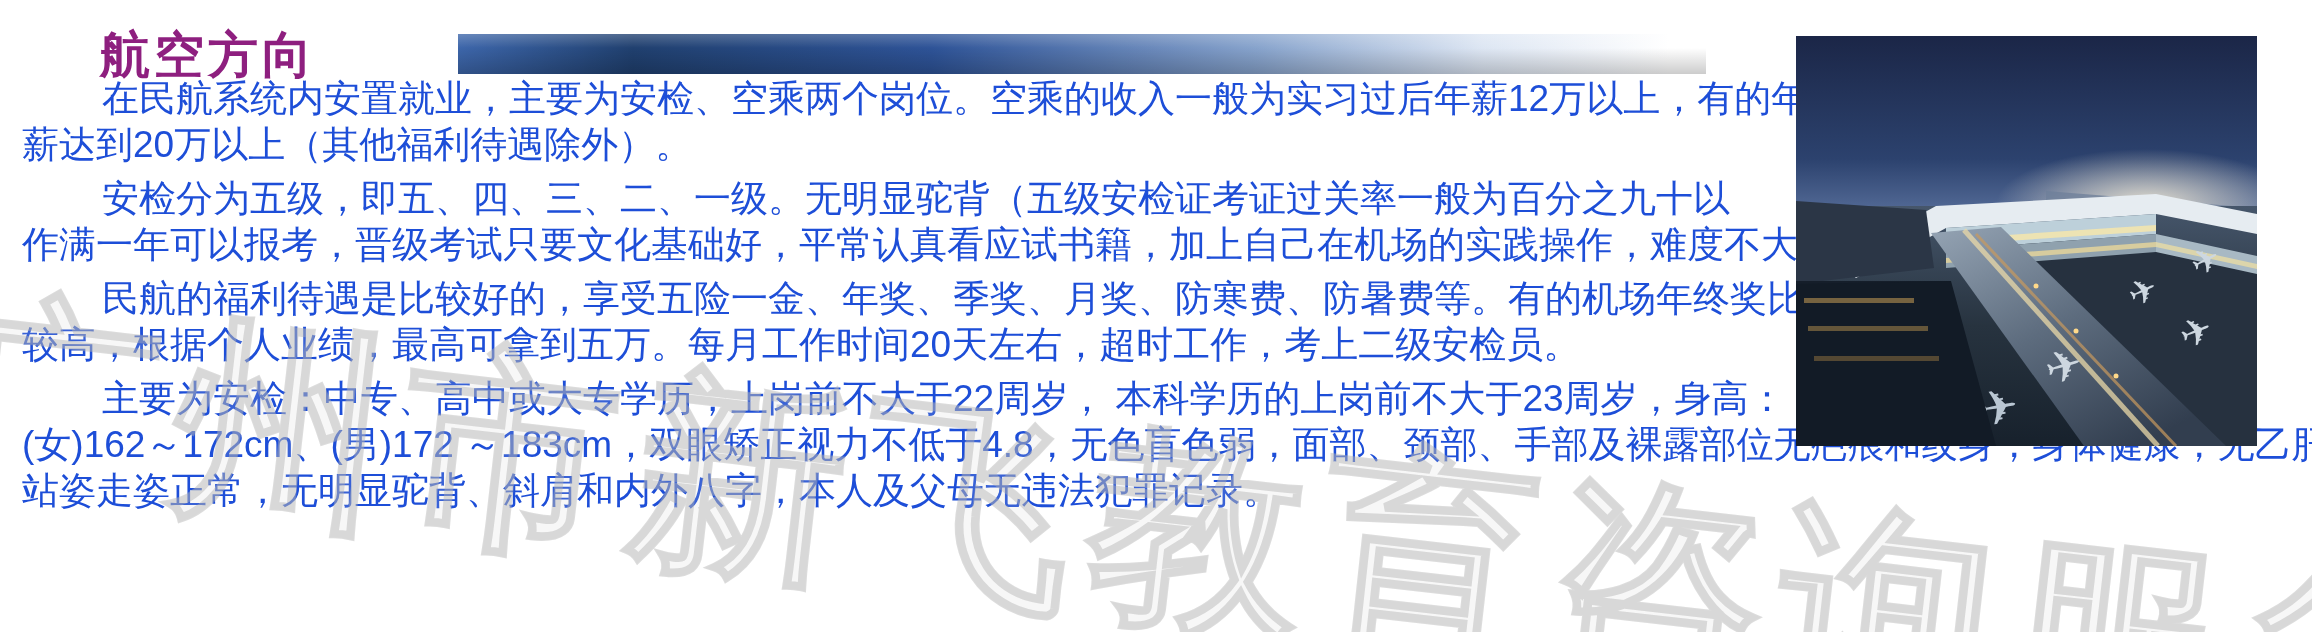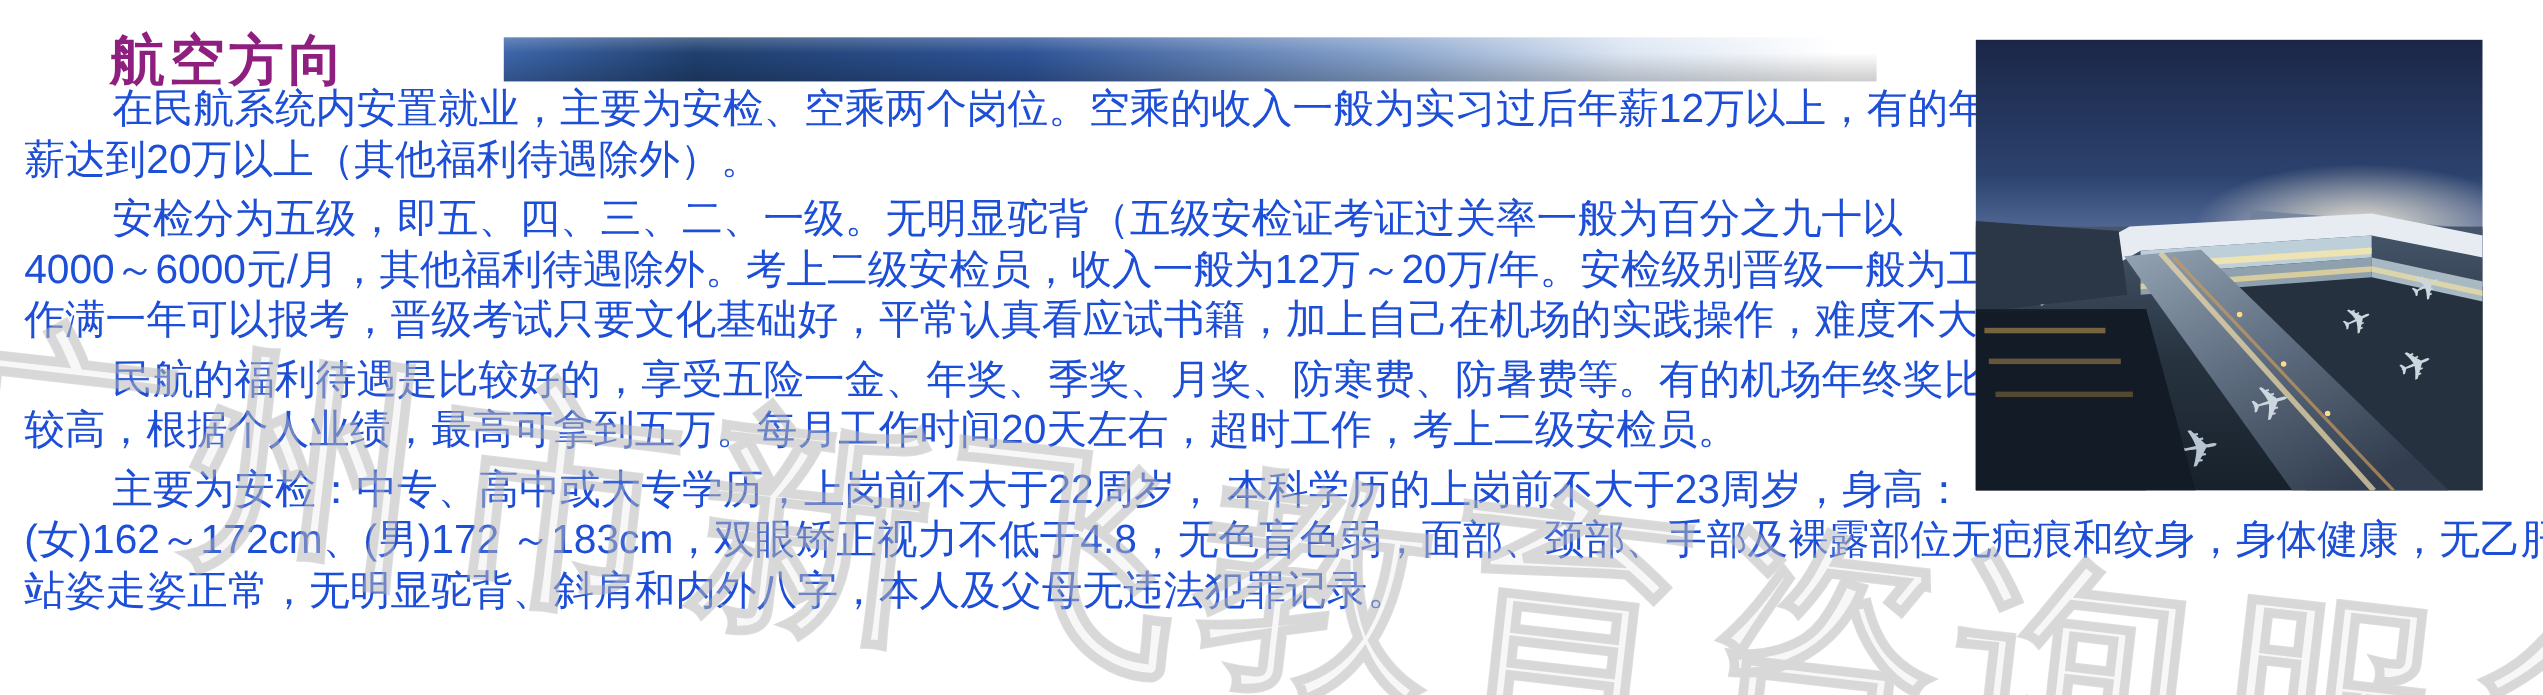--- a/index.html
+++ b/index.html
@@ -51,21 +51,20 @@
 
   <div class="accent-bar"></div>
 
   <div class="text-col">
       <p class="para">
         <span class="line first">在民航系统内安置就业，主要为安检、空乘两个岗位。空乘的收入一般为实习过后年薪12万以上，有的年</span>
         <span class="line">薪达到20万以上（其他福利待遇除外）。</span>
       </p>
       <p class="para">
         <span class="line first">安检分为五级，即五、四、三、二、一级。无明显驼背（五级安检证考证过关率一般为百分之九十以</span>
-        <span class="line">4000～6000元/月，其他福利待遇除外。考上二级安检员，收入一般为12万～20万/年。安检级别晋级一般为工</span>
         <span class="line">作满一年可以报考，晋级考试只要文化基础好，平常认真看应试书籍，加上自己在机场的实践操作，难度不大。</span>
       </p>
       <p class="para">
         <span class="line first">民航的福利待遇是比较好的，享受五险一金、年奖、季奖、月奖、防寒费、防暑费等。有的机场年终奖比</span>
         <span class="line">较高，根据个人业绩，最高可拿到五万。每月工作时间20天左右，超时工作，考上二级安检员。</span>
       </p>
       <p class="para">
         <span class="line first">主要为安检：中专、高中或大专学历，上岗前不大于22周岁， 本科学历的上岗前不大于23周岁，身高：</span>
         <span class="line">(女)162～172cm、(男)172 ～183cm，双眼矫正视力不低于4.8，无色盲色弱，面部、颈部、手部及裸露部位无疤痕和纹身，身体健康，无乙肝，</span>
         <span class="line">站姿走姿正常，无明显驼背、斜肩和内外八字，本人及父母无违法犯罪记录。</span>

